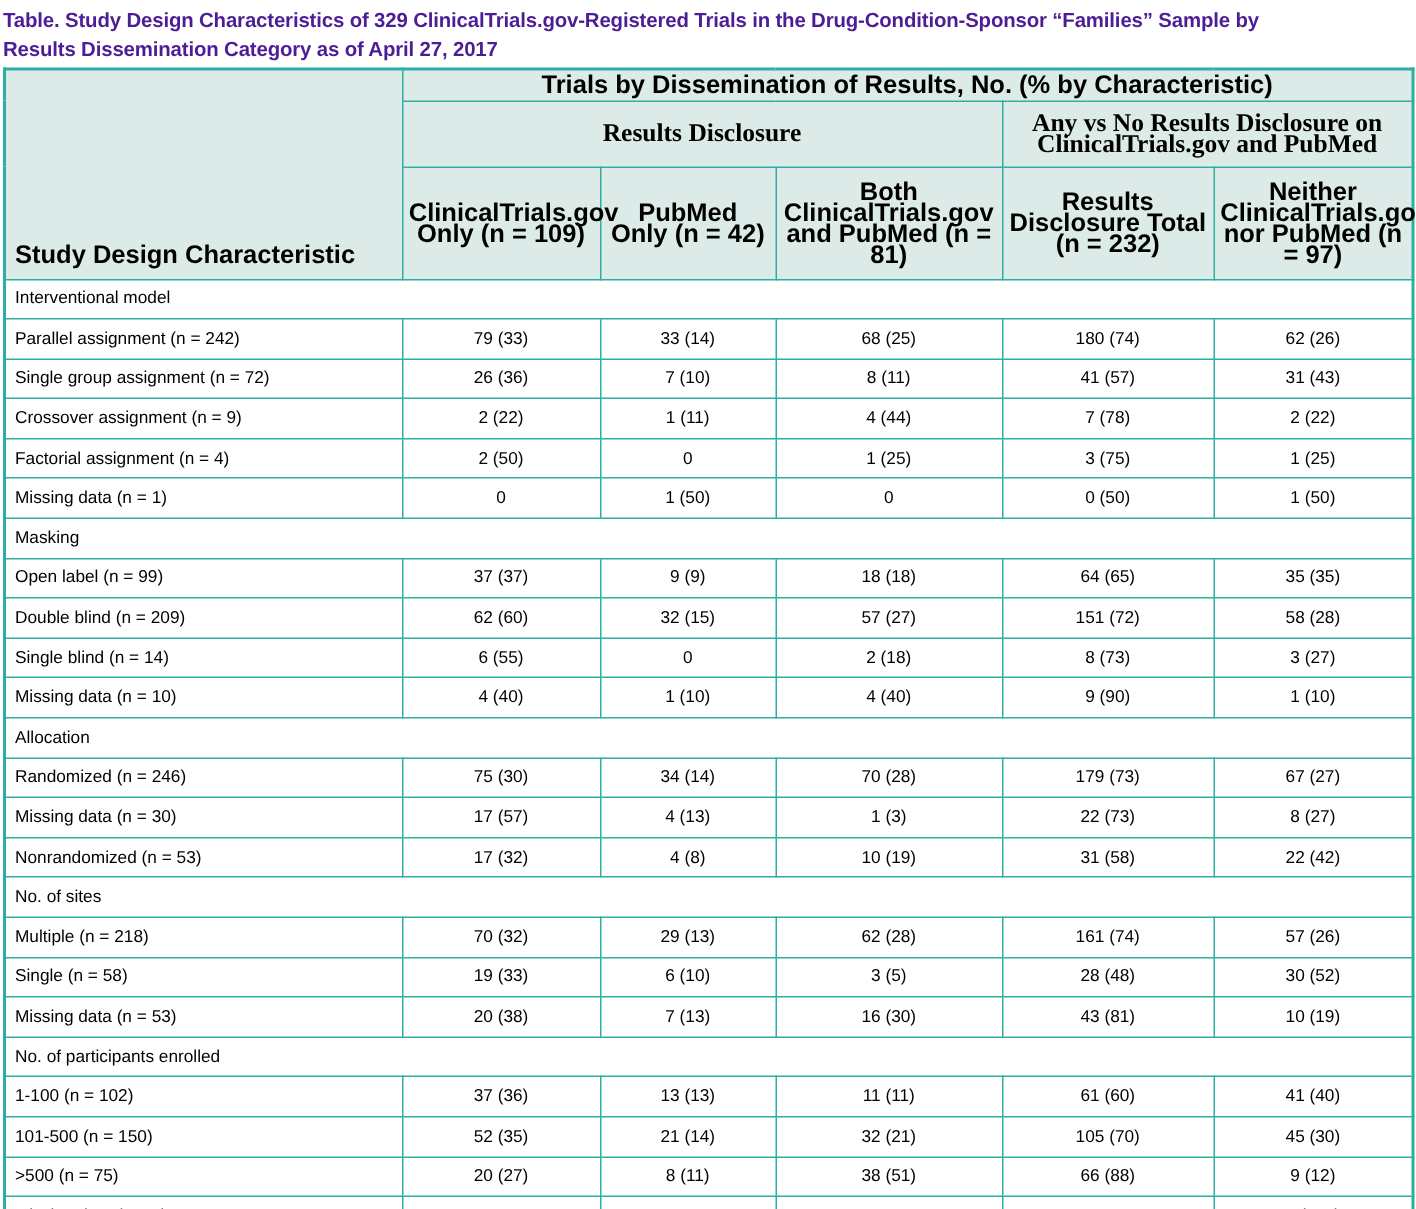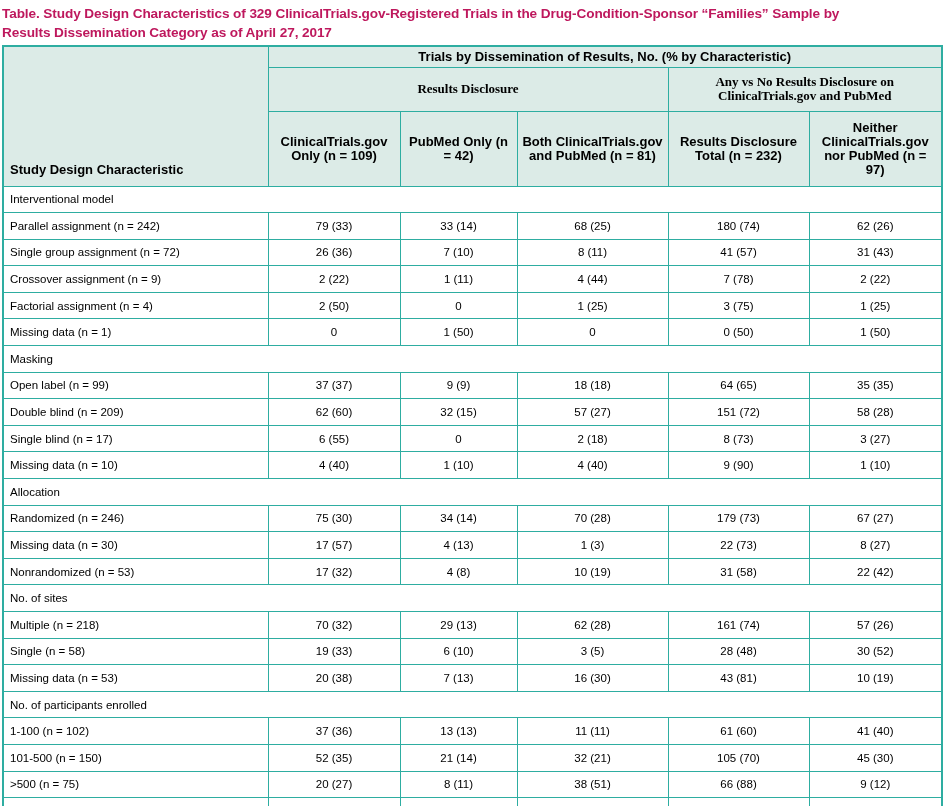--- a/index.html
+++ b/index.html
@@ -6,33 +6,33 @@
   html, body { background: #ffffff; }
   body {
     width: 944px; height: 806px; overflow: hidden;
     font-family: "Liberation Sans", "DejaVu Sans", sans-serif;
     color: #000;
   }
   .page { width: 944px; height: 806px; }
   .title {
     padding: 4px 4px 0 2px;
     font-size: 13.6px; font-weight: bold; line-height: 19px;
-    letter-spacing: -0.1px; color: #be185d;
+    letter-spacing: -0.1px; color: #4c1d95;
   }
   table.main {
     margin: 3px 0 0 2px;
     width: 939px;
     border-collapse: collapse;
     table-layout: fixed;
     border: 2px solid #2eada1;
   }
   th, td { border: 1.5px solid #2eada1; }
   thead th {
     background: #dcebe7;
-    font-size: 13px; font-weight: bold;
+    font-size: 17px; font-weight: bold;
     line-height: 14px; text-align: center; vertical-align: middle;
     padding: 2px 4px;
   }
   th.corner {
     text-align: left; vertical-align: bottom;
     padding: 4px 6px 9px 6px;
     margin-left: 20px;
   }
   tr.span-row { height: 21px; }
   tr.group-row { height: 44px; font-family: Liberation Serif, serif; }
@@ -137,21 +137,21 @@
         </tr>
         <tr>
           <td class="label-cell">Double blind (n = 209)</td>
           <td class="value-cell">62 (60)</td>
           <td class="value-cell">32 (15)</td>
           <td class="value-cell">57 (27)</td>
           <td class="value-cell">151 (72)</td>
           <td class="value-cell">58 (28)</td>
         </tr>
         <tr>
-          <td class="label-cell">Single blind (n = 17)</td>
+          <td class="label-cell">Single blind (n = 14)</td>
           <td class="value-cell">6 (55)</td>
           <td class="value-cell">0</td>
           <td class="value-cell">2 (18)</td>
           <td class="value-cell">8 (73)</td>
           <td class="value-cell">3 (27)</td>
         </tr>
         <tr>
           <td class="label-cell">Missing data (n = 10)</td>
           <td class="value-cell">4 (40)</td>
           <td class="value-cell">1 (10)</td>

